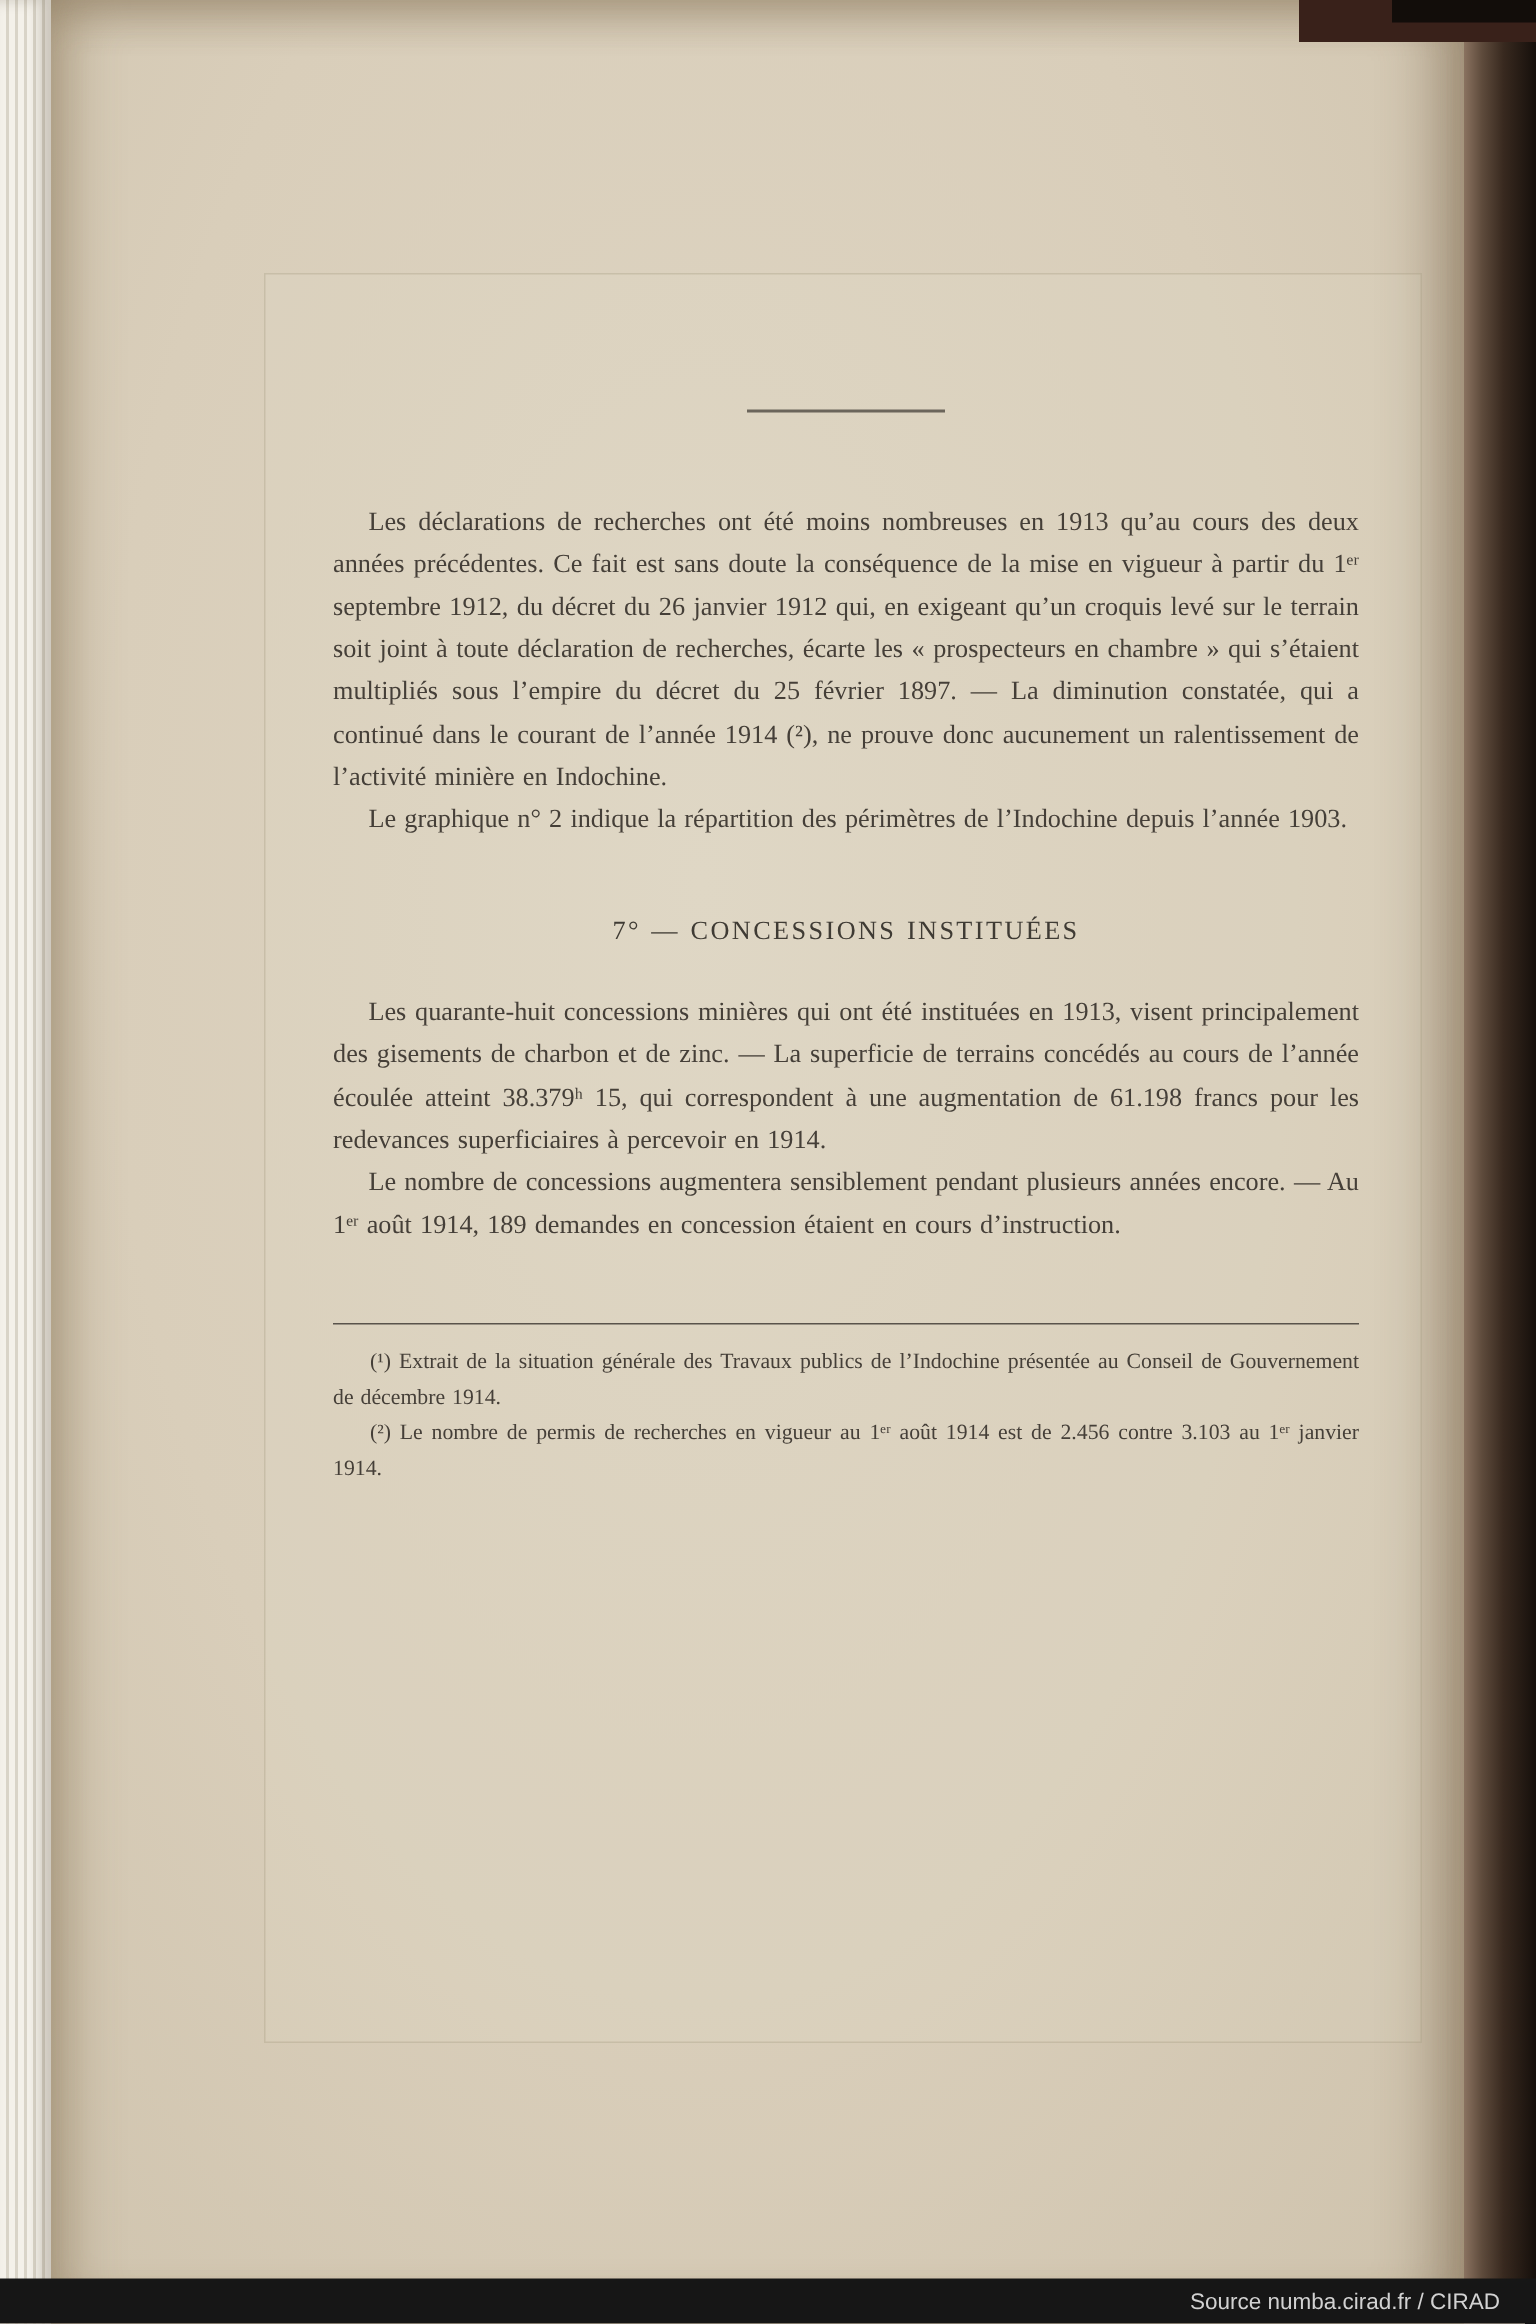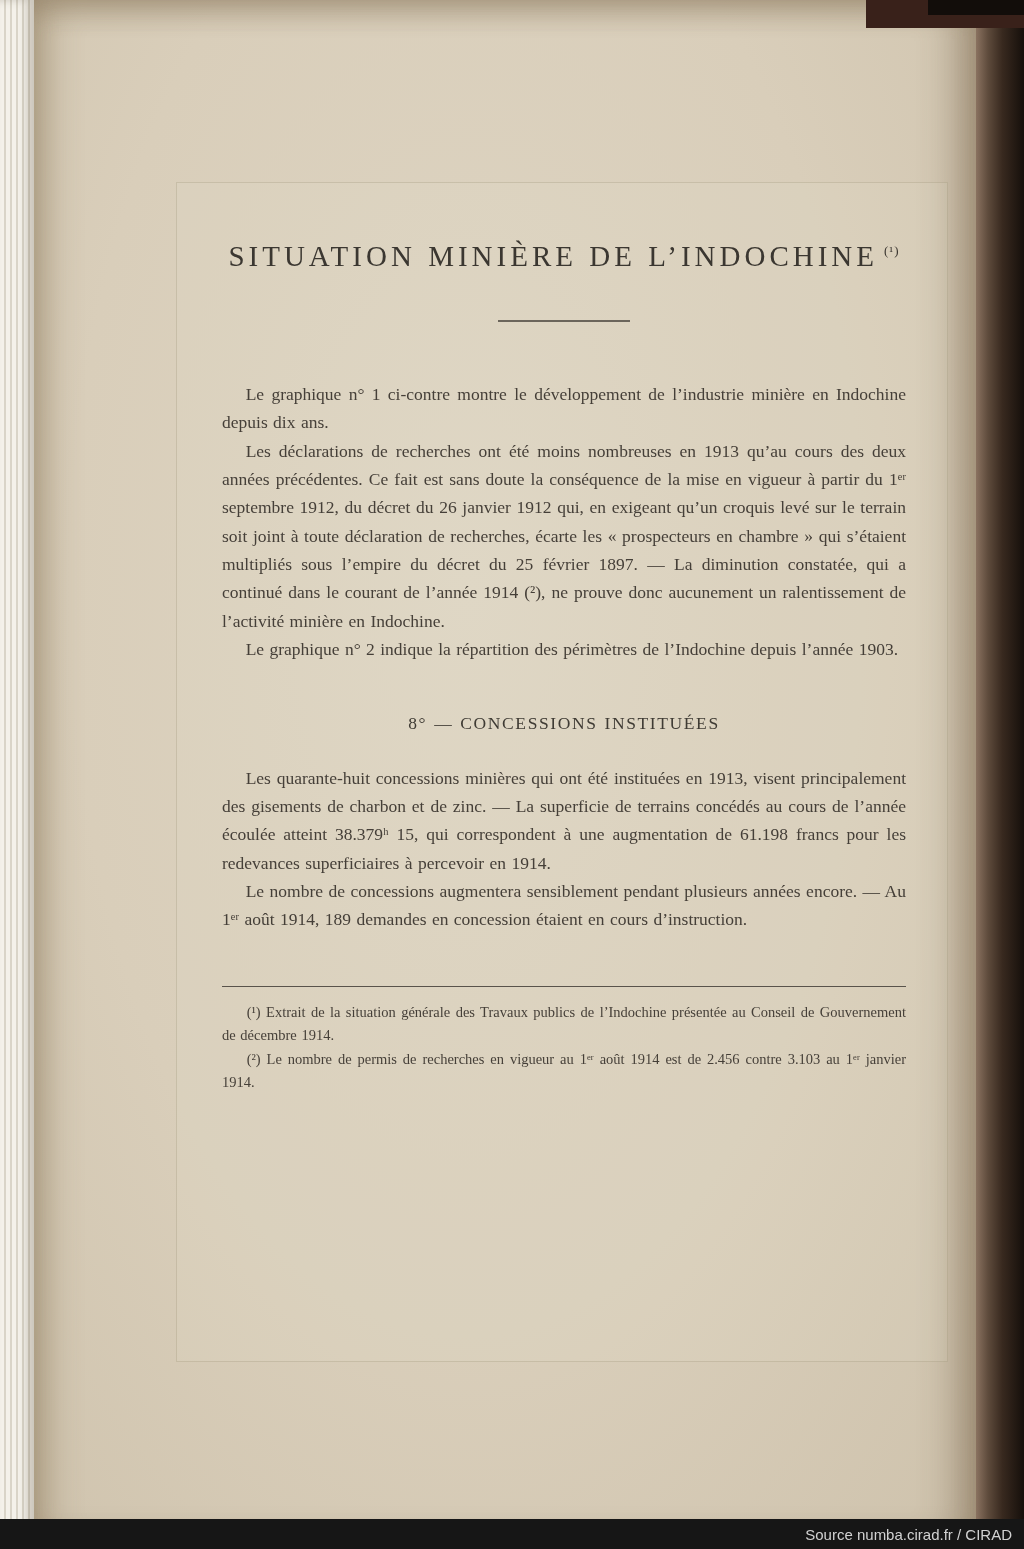--- a/index.html
+++ b/index.html
@@ -90,49 +90,47 @@
     background:#120d0a;
   }
   
   .footer-bar {
     position:absolute; left:0; right:0; bottom:0; height:30px;
     background:#161616;
     color:#d2d2d2;
     font-family:"Liberation Sans","DejaVu Sans",sans-serif;
     font-size:15px;
     display:flex; align-items:center; justify-content:flex-end;
-    padding-right:12px;
+    padding-right:24px;
     z-index:5;
   }
 </style>
 </head>
 <body>
 
 <div class="scan">
 
   <div class="page-stack-left"></div>
 
   <div class="paper">
     <div class="showthrough"></div>
 
     <div class="content">
 
-      <h1 class="title"><span>SITUATION MINIÈRE DE L’INDOCHINE</span><span class="fnref">(¹)</span></h1>
 
       <hr class="title-rule">
 
       <div class="intro">
-        <p class="para">Le graphique n° 1 ci-contre montre le développement de l’industrie minière en Indochine depuis dix ans.</p>
       </div>
 
 
       <p class="para">Les déclarations de recherches ont été moins nombreuses en 1913 qu’au cours des deux années précédentes. Ce fait est sans doute la conséquence de la mise en vigueur à partir du 1ᵉʳ septembre 1912, du décret du 26 janvier 1912 qui, en exigeant qu’un croquis levé sur le terrain soit joint à toute déclaration de recherches, écarte les « prospecteurs en chambre » qui s’étaient multipliés sous l’empire du décret du 25 février 1897. — La diminution constatée, qui a continué dans le courant de l’année 1914 (²), ne prouve donc aucunement un ralentissement de l’activité minière en Indochine.</p>
       <p class="para">Le graphique n° 2 indique la répartition des périmètres de l’Indochine depuis l’année 1903.</p>
 
-      <h2 class="section-heading">8° — CONCESSIONS INSTITUÉES</h2>
+      <h2 class="section-heading">7° — CONCESSIONS INSTITUÉES</h2>
 
       <p class="para">Les quarante-huit concessions minières qui ont été instituées en 1913, visent principalement des gisements de charbon et de zinc. — La superficie de terrains concédés au cours de l’année écoulée atteint 38.379ʰ 15, qui correspondent à une augmentation de 61.198 francs pour les redevances superficiaires à percevoir en 1914.</p>
       <p class="para">Le nombre de concessions augmentera sensiblement pendant plusieurs années encore. — Au 1ᵉʳ août 1914, 189 demandes en concession étaient en cours d’instruction.</p>
 
       <hr class="footnote-rule">
 
       <div class="footnotes">
         <p>(¹) Extrait de la situation générale des Travaux publics de l’Indochine présentée au Conseil de Gouvernement de décembre 1914.</p>
         <p>(²) Le nombre de permis de recherches en vigueur au 1ᵉʳ août 1914 est de 2.456 contre 3.103 au 1ᵉʳ janvier 1914.</p>
       </div>

